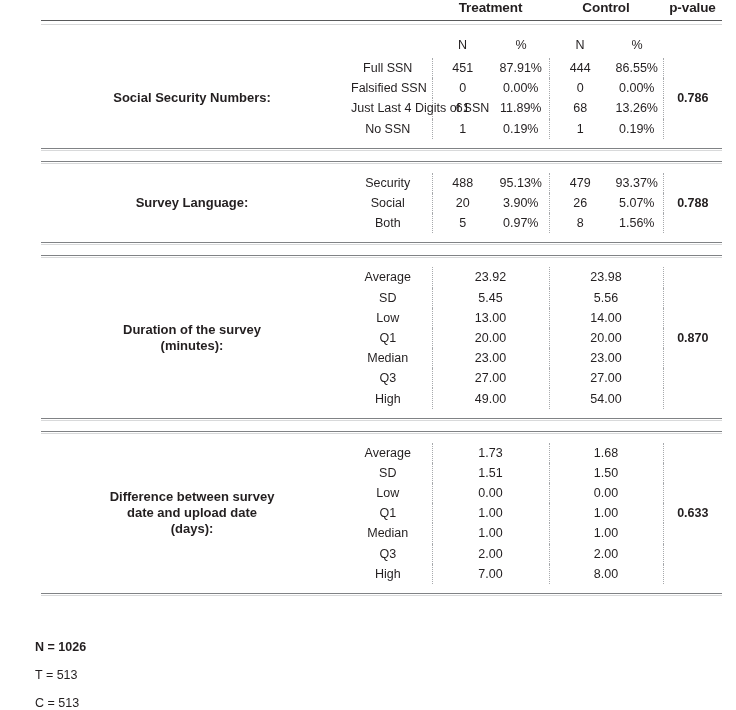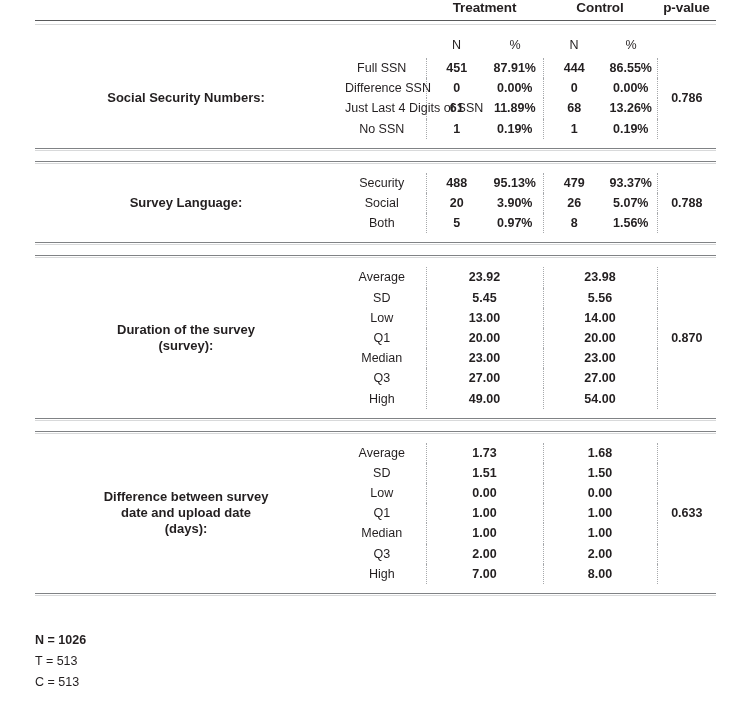--- a/index.html
+++ b/index.html
@@ -18,21 +18,21 @@
   .sheet {
     position: relative;
     width: 736px;
     height: 710px;
     overflow: hidden;
     background: #ffffff;
   }
 
   .table-wrap {
     position: absolute;
-    left: 35px;
+    left: 41px;
     top: 0;
     width: 681px;
   }
 
   
   table.stat {
     border-collapse: collapse;
     width: 681px;
     table-layout: fixed;
     font-size: 12.5px;
@@ -80,21 +80,20 @@
   
   .r-sub {
     text-align: center;
     padding-right: 7px;
     white-space: nowrap;
     font-size: 12.5px;
   }
   .r-num {
     text-align: center;
     font-size: 12.5px;
-    font-weight: bold;
   }
   .row-h td { height: 20.2px; }
 
   .vline-l { border-left: 1px dotted #a7a9ac; }
 
   .pv {
     text-align: center;
     font-weight: bold;
     font-size: 12.5px;
     border-left: 1px dotted #a7a9ac;
@@ -122,21 +121,21 @@
 
   
   .footer {
     position: absolute;
     left: 35px;
     top: 630px;
     font-size: 12.5px;
     line-height: 21px;
   }
   .footer .f-strong { font-weight: bold; }
-  .footer div { white-space: nowrap; }
+  .footer div { white-space: nowrap; margin-top: 7px; }
 </style>
 </head>
 <body>
 
 <div class="sheet">
 
   <div class="table-wrap">
     <table class="stat">
       <colgroup>
         <col class="c-label">
@@ -173,21 +172,21 @@
       <tr class="row-h">
         <td class="lbl" rowspan="4">Social Security Numbers:</td>
         <td class="r-sub">Full SSN</td>
         <td class="r-num vline-l">451</td>
         <td class="r-num">87.91%</td>
         <td class="r-num vline-l">444</td>
         <td class="r-num">86.55%</td>
         <td class="pv" rowspan="4">0.786</td>
       </tr>
       <tr class="row-h">
-        <td class="r-sub">Difference SSN</td>
+        <td class="r-sub">Falsified SSN</td>
         <td class="r-num vline-l">0</td>
         <td class="r-num">0.00%</td>
         <td class="r-num vline-l">0</td>
         <td class="r-num">0.00%</td>
       </tr>
       <tr class="row-h">
         <td class="r-sub">Just Last 4 Digits of SSN</td>
         <td class="r-num vline-l">61</td>
         <td class="r-num">11.89%</td>
         <td class="r-num vline-l">68</td>
@@ -253,21 +252,21 @@
       <tr class="sep">
         <td class="sep-line" colspan="7"></td>
       </tr>
       <tr class="gap-top">
             <td colspan="7"></td>
           </tr>
 
       <tr class="row-h">
         <td class="lbl" rowspan="7">
           <span>Duration of the survey</span><br>
-          <span>(survey):</span>
+          <span>(minutes):</span>
         </td>
         <td class="r-sub">Average</td>
         <td class="r-num vline-l" colspan="2">23.92</td>
         <td class="r-num vline-l" colspan="2">23.98</td>
         <td class="pv" rowspan="7">0.870</td>
       </tr>
       <tr class="row-h">
         <td class="r-sub">SD</td>
         <td class="r-num vline-l" colspan="2">5.45</td>
         <td class="r-num vline-l" colspan="2">5.56</td>

